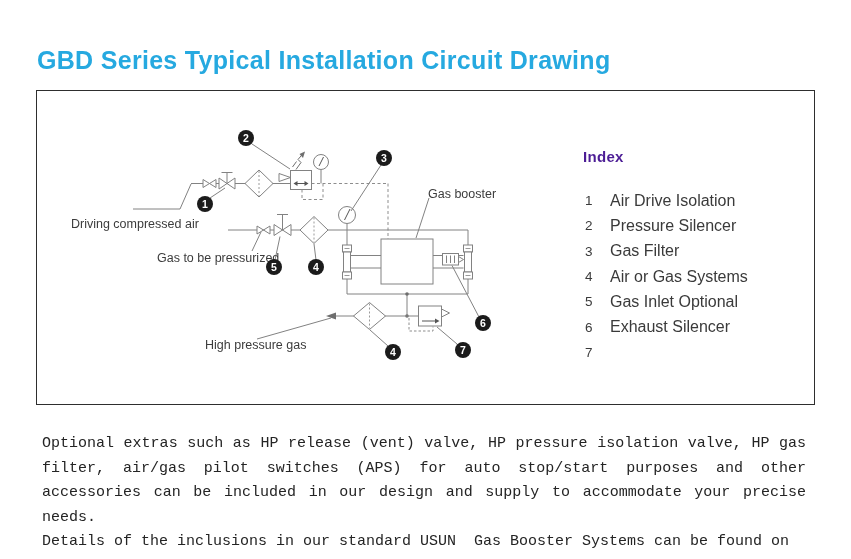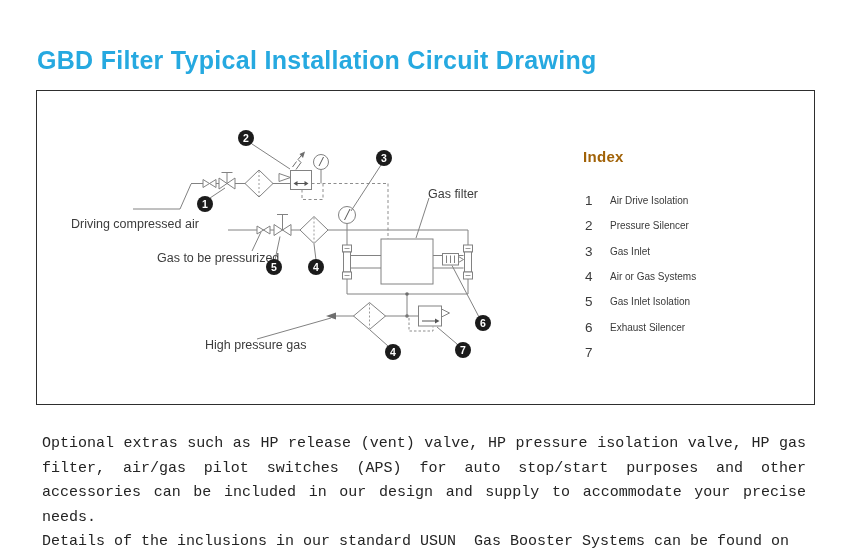--- a/index.html
+++ b/index.html
@@ -21,38 +21,38 @@
   .dlabel{
     position:absolute;font-size:12.5px;color:#3c3c3c;white-space:nowrap;
   }
   .callout{
     position:absolute;width:16px;height:16px;border-radius:50%;
     background:#1b1b1b;color:#ffffff;font-size:10.5px;font-weight:bold;
     line-height:16px;text-align:center;
   }
   .index-title{
     position:absolute;left:546px;top:57px;
-    font-size:15px;font-weight:bold;color:#a16207;letter-spacing:.3px;
+    font-size:15px;font-weight:bold;color:#4c1d95;letter-spacing:.3px;
   }
   .index-list{position:absolute;left:548px;top:97px;width:230px;}
   .idx-row{display:flex;height:25.3px;align-items:center;color:#3a3a3a;}
   .idx-num{width:25px;font-size:13.5px;}
-  .idx-label{font-size:10px;white-space:nowrap;}
+  .idx-label{font-size:16px;white-space:nowrap;}
   .notes{
     position:absolute;left:42px;top:432px;width:764px;
     font-size:15px;color:#242424;font-family:Liberation Mono, monospace;
   }
   .notes p{margin:0;line-height:24.6px;}
   .notes .p-justify{text-align:justify;}
   .notes .p-plain{white-space:pre-wrap;}
 </style>
 </head>
 <body>
 
-<div class="page-title">GBD Filter Typical Installation Circuit Drawing</div>
+<div class="page-title">GBD Series Typical Installation Circuit Drawing</div>
 
 <div class="diagram-box">
 
   <svg width="777" height="313" viewBox="37 90 777 313" fill="none" stroke="#828282" stroke-width="1">
 
     <g>
       <polyline points="133,208 180,208 191,183"></polyline>
       <line x1="191" y1="182.5" x2="290.5" y2="182.5"></line>
     </g>
 
@@ -190,21 +190,21 @@
       <line x1="252" y1="143" x2="290" y2="168"></line>
       <line x1="381" y1="164" x2="351" y2="210"></line>
       <line x1="314" y1="243" x2="316" y2="259"></line>
       <line x1="280" y1="235.5" x2="275" y2="259"></line>
     </g>
   </svg>
 
   <div class="dlabel" style="left:34px;top:126px">Driving compressed air</div>
   <div class="dlabel" style="left:120px;top:160px">Gas to be pressurized</div>
   <div class="dlabel" style="left:168px;top:247px">High pressure gas</div>
-  <div class="dlabel" style="left:391px;top:96px">Gas filter</div>
+  <div class="dlabel" style="left:391px;top:96px">Gas booster</div>
 
   <div class="callout" style="left:160px;top:105px">1</div>
   <div class="callout" style="left:201px;top:39px">2</div>
   <div class="callout" style="left:339px;top:59px">3</div>
   <div class="callout" style="left:271px;top:168px">4</div>
   <div class="callout" style="left:229px;top:168px">5</div>
   <div class="callout" style="left:438px;top:224px">6</div>
   <div class="callout" style="left:348px;top:253px">4</div>
   <div class="callout" style="left:418px;top:251px">7</div>
 
@@ -213,29 +213,29 @@
     <div class="idx-row">
       <span class="idx-num">1</span>
       <span class="idx-label">Air Drive Isolation</span>
     </div>
     <div class="idx-row">
       <span class="idx-num">2</span>
       <span class="idx-label">Pressure Silencer</span>
     </div>
     <div class="idx-row">
       <span class="idx-num">3</span>
-      <span class="idx-label">Gas Inlet</span>
+      <span class="idx-label">Gas Filter</span>
     </div>
     <div class="idx-row">
       <span class="idx-num">4</span>
       <span class="idx-label">Air or Gas Systems</span>
     </div>
     <div class="idx-row">
       <span class="idx-num">5</span>
-      <span class="idx-label">Gas Inlet Isolation</span>
+      <span class="idx-label">Gas Inlet Optional</span>
     </div>
     <div class="idx-row">
       <span class="idx-num">6</span>
       <span class="idx-label">Exhaust Silencer</span>
     </div>
     <div class="idx-row">
       <span class="idx-num">7</span>
     </div>
   </div>
 </div>

